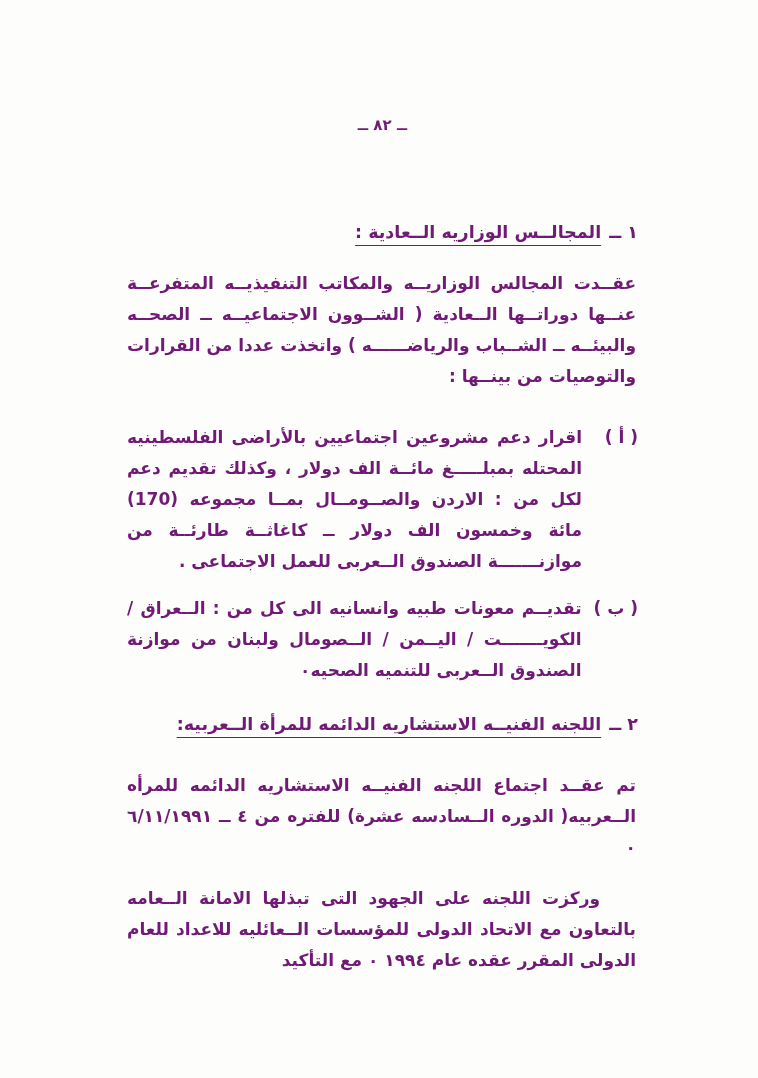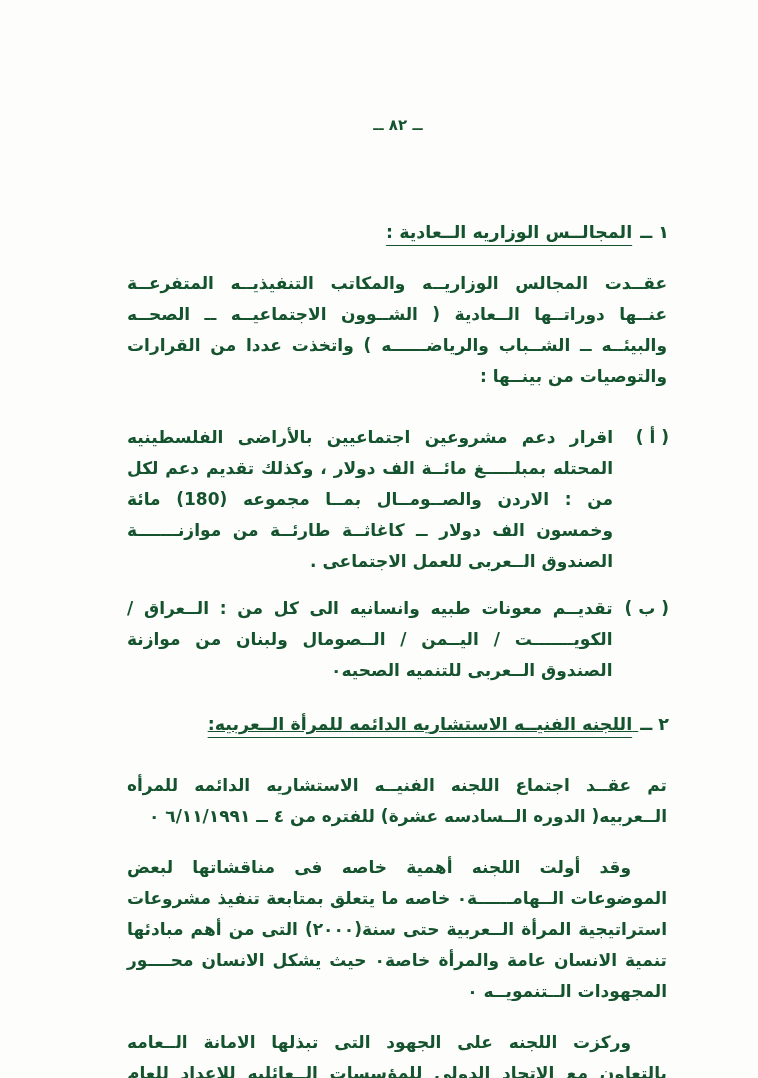--- a/index.html
+++ b/index.html
@@ -6,25 +6,25 @@
     margin: 0;
     padding: 0;
     background: #ffffff;
   }
   .page {
     position: relative;
     width: 758px;
     height: 1078px;
     margin: 0;
     background: #fdfdfb;
-    color: #14532d;
+    color: #701a75;
     direction: rtl;
     font-family: "DejaVu Sans", sans-serif;
     box-sizing: border-box;
-    padding: 116px 89px 0 127px;
+    padding: 116px 120px 0 127px;
     overflow: hidden;
   }
   .page-number {
     text-align: center;
     font-size: 15px;
     font-weight: bold;
     letter-spacing: 2px;
     margin-bottom: 88px;
   }
   .section-heading {
@@ -77,55 +77,53 @@
     margin: 0;
   }
   .list-item.last {
     margin-bottom: 28px;
   }
   .section-2 {
     margin-top: 4px;
   }
   .section-2 .section-heading {
     margin-bottom: 36px;
-    text-decoration: underline;
   }
 </style>
 </head>
 <body>
 
 <div class="page">
 
   <div class="page-number">ــ  ٨٢  ــ</div>
 
   <section class="section section-1">
     <div class="section-heading">
       <span class="section-number">١ ــ</span>
       <span class="section-title underlined">المجالــس الوزاريه الــعادية :</span>
     </div>
 
     <p class="para">عقــدت المجالس الوزاريــه والمكاتب التنفيذيــه المتفرعــة عنــها دوراتــها الــعادية ( الشــوون الاجتماعيــه ــ الصحــه والبيئــه ــ الشــباب والرياضــــــه ) واتخذت عددا من القرارات والتوصيات من بينــها :</p>
 
     <div class="list-item">
       <span class="item-label">( أ )</span>
-      <p class="item-text">اقرار دعم مشروعين اجتماعيين بالأراضى الفلسطينيه المحتله بمبلـــــغ مائــة الف دولار ، وكذلك تقديم دعم لكل من : الاردن والصــومــال بمــا مجموعه (180) مائة وخمسون الف دولار ــ كاغاثــة طارئــة من موازنـــــــة الصندوق الــعربى للعمل الاجتماعى .</p>
+      <p class="item-text">اقرار دعم مشروعين اجتماعيين بالأراضى الفلسطينيه المحتله بمبلـــــغ مائــة الف دولار ، وكذلك تقديم دعم لكل من : الاردن والصــومــال بمــا مجموعه (170) مائة وخمسون الف دولار ــ كاغاثــة طارئــة من موازنـــــــة الصندوق الــعربى للعمل الاجتماعى .</p>
     </div>
 
     <div class="list-item last">
       <span class="item-label">( ب )</span>
       <p class="item-text">تقديــم معونات طبيه وانسانيه الى كل من : الــعراق / الكويـــــــت / اليــمن / الــصومال ولبنان من موازنة الصندوق الــعربى للتنميه الصحيه٠</p>
     </div>
   </section>
 
   <section class="section section-2">
     <div class="section-heading">
       <span class="section-number">٢ ــ</span>
       <span class="section-title underlined">اللجنه الفنيــه الاستشاريه الدائمه للمرأة الــعربيه:</span>
     </div>
 
     <p class="para tight">تم عقــد اجتماع اللجنه الفنيــه الاستشاريه الدائمه للمرأه الــعربيه( الدوره الــسادسه عشرة) للفتره من ٤ ــ ٦/١١/١٩٩١ ٠</p>
 
-    <p class="para tight indented">وقد أولت اللجنه أهمية خاصه فى مناقشاتها لبعض الموضوعات الــهامــــــة٠ خاصه ما يتعلق بمتابعة تنفيذ مشروعات استراتيجية المرأة الــعربية حتى سنة(٢٠٠٠) التى من أهم مبادئها تنمية الانسان عامة والمرأة خاصة٠ حيث يشكل الانسان محــــور المجهودات الــتنمويــه ٠</p>
 
     <p class="para indented">وركزت اللجنه على الجهود التى تبذلها الامانة الــعامه بالتعاون مع الاتحاد الدولى للمؤسسات الــعائليه للاعداد للعام الدولى المقرر عقده عام ١٩٩٤ ٠ مع التأكيد</p>
   </section>
 
 </div>
 
 </body></html>

